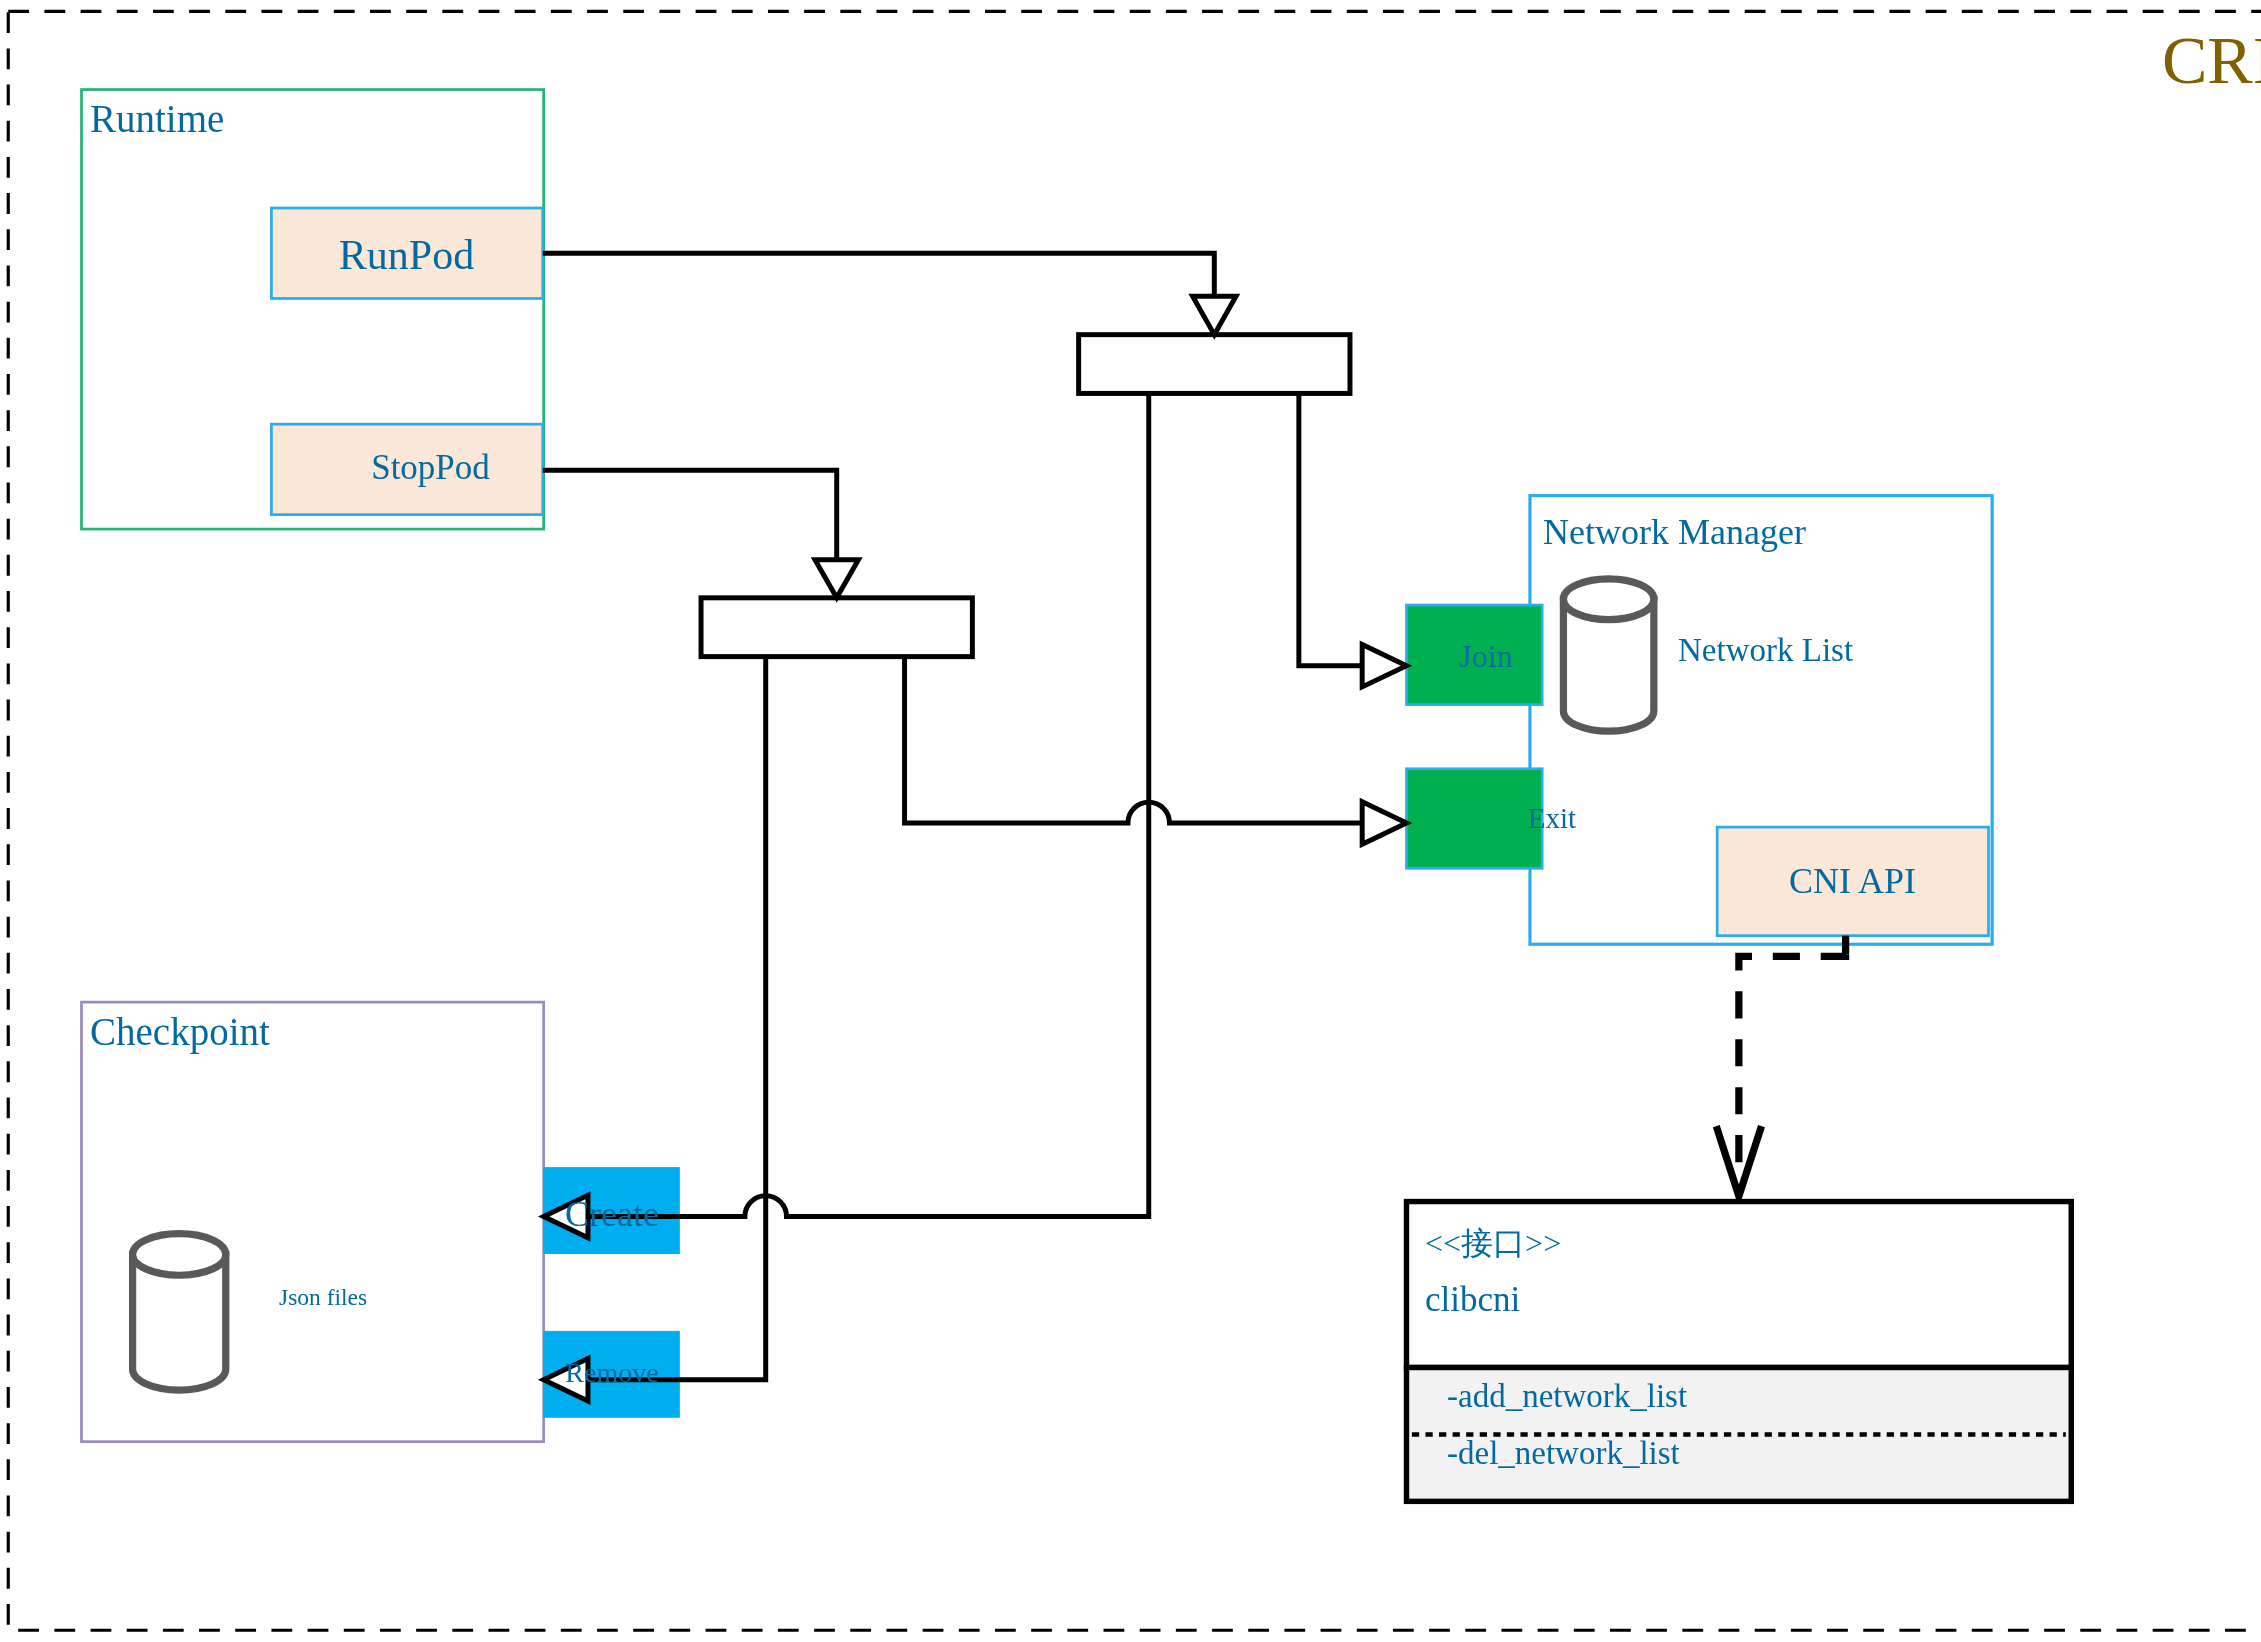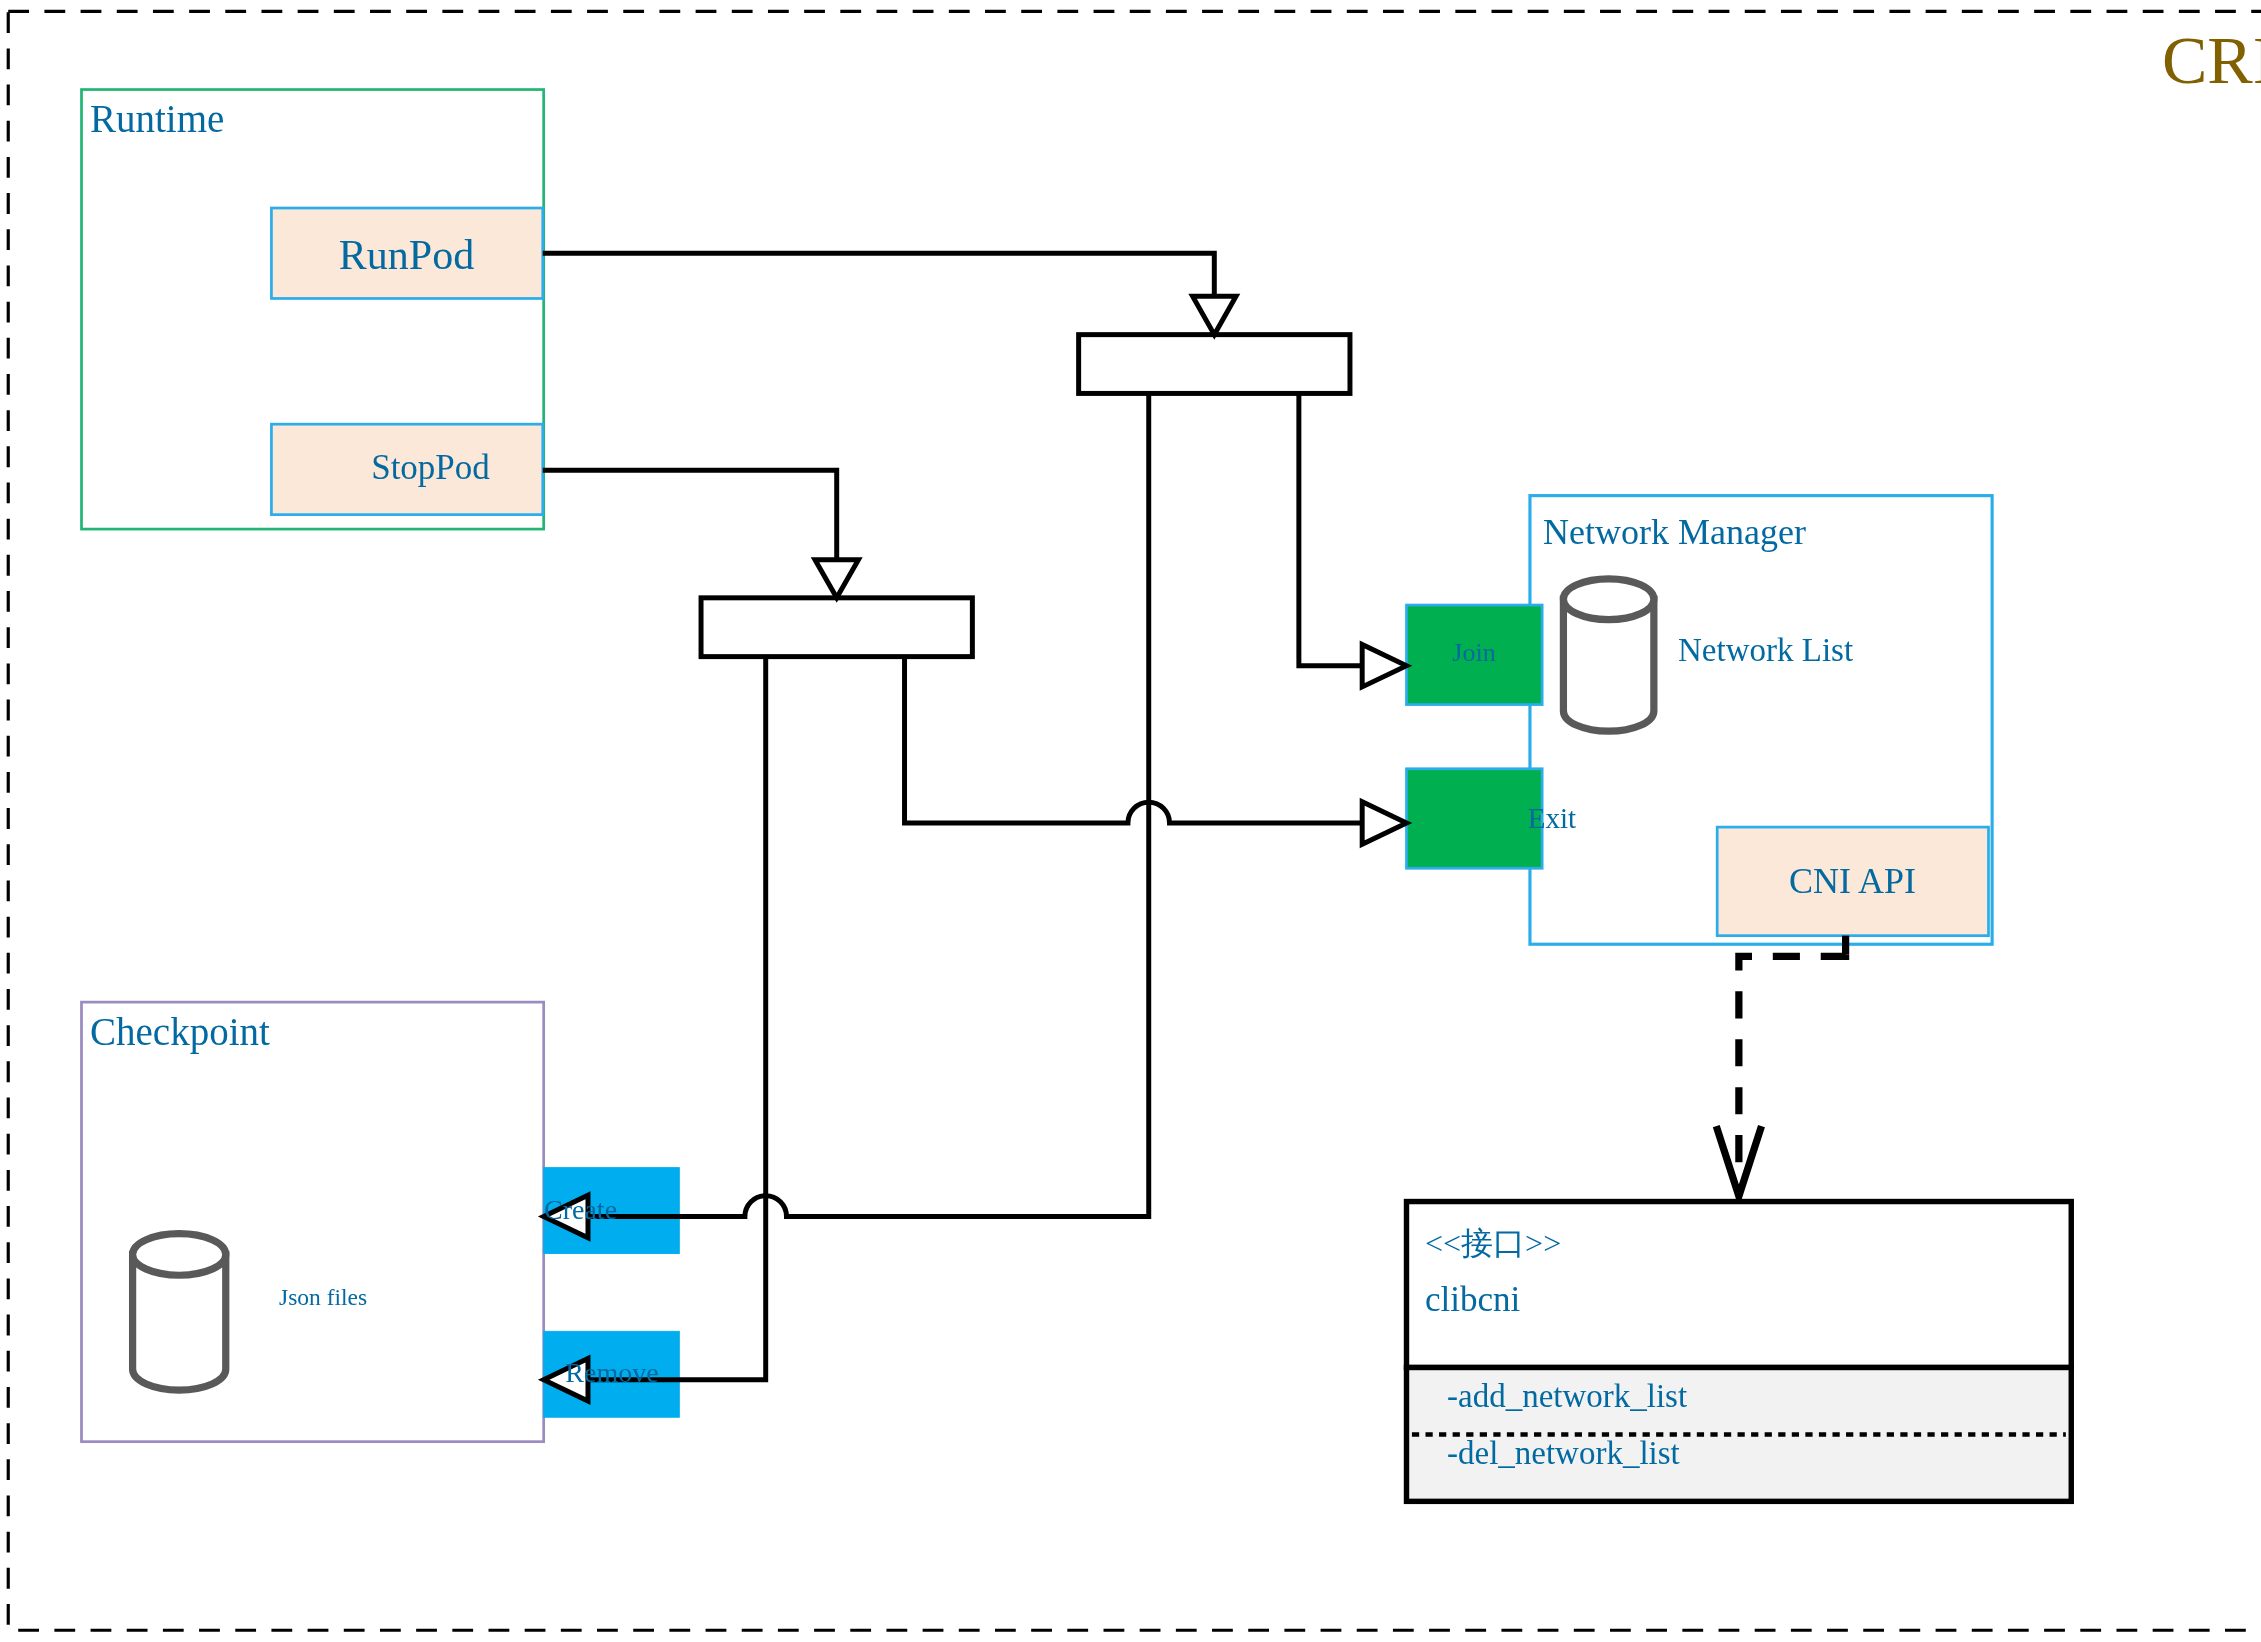--- a/index.html
+++ b/index.html
@@ -140,27 +140,27 @@
   <div class="lbl serif" style="left:1543px; top:514px; font-size:36px;">Network Manager</div>
 
   <div class="lbl serif" style="left:279px; top:1286px; font-size:23.5px;">Json files</div>
 
   <div class="lbl serif" style="left:1678px; top:634px; font-size:33px;">Network List</div>
 
   <div class="lbl serif" style="left:271px; top:234px; width:271px; text-align:center; font-size:42px;">RunPod</div>
 
   <div class="lbl serif" style="left:271px; top:450px; width:271px; text-align:center; font-size:35px;margin-left:24px;">StopPod</div>
 
-  <div class="lbl serif" style="left:1406px; top:640px; width:136px; text-align:center; font-size:26px;">Join</div>
+  <div class="lbl serif" style="left:1406px; top:640px; width:160px; text-align:center; font-size:32px;">Join</div>
 
   <div class="lbl serif" style="left:1484px; top:804px; width:136px; text-align:center; font-size:29px;">Exit</div>
 
   <div class="lbl serif" style="left:1717px; top:863px; width:271px; text-align:center; font-size:36px;">CNI API</div>
 
-  <div class="lbl serif" style="left:544px; top:1196px; width:136px; font-size:28px;">Create</div>
+  <div class="lbl serif" style="left:544px; top:1196px; width:136px; text-align:center; font-size:36px;">Create</div>
 
   <div class="lbl serif" style="left:544px; top:1359px; width:136px; text-align:center; font-size:28px;">Remove</div>
 
   <div class="lbl serif" style="left:1425px; top:1227px; font-size:32px;">&lt;&lt;接口&gt;&gt;</div>
 
   <div class="lbl serif" style="left:1425px; top:1282px; font-size:35px;">clibcni</div>
 
   <div class="lbl serif" style="left:1447px; top:1380px; font-size:33px;">-add_network_list</div>
 
   <div class="lbl serif" style="left:1447px; top:1437px; font-size:33px;">-del_network_list</div>

